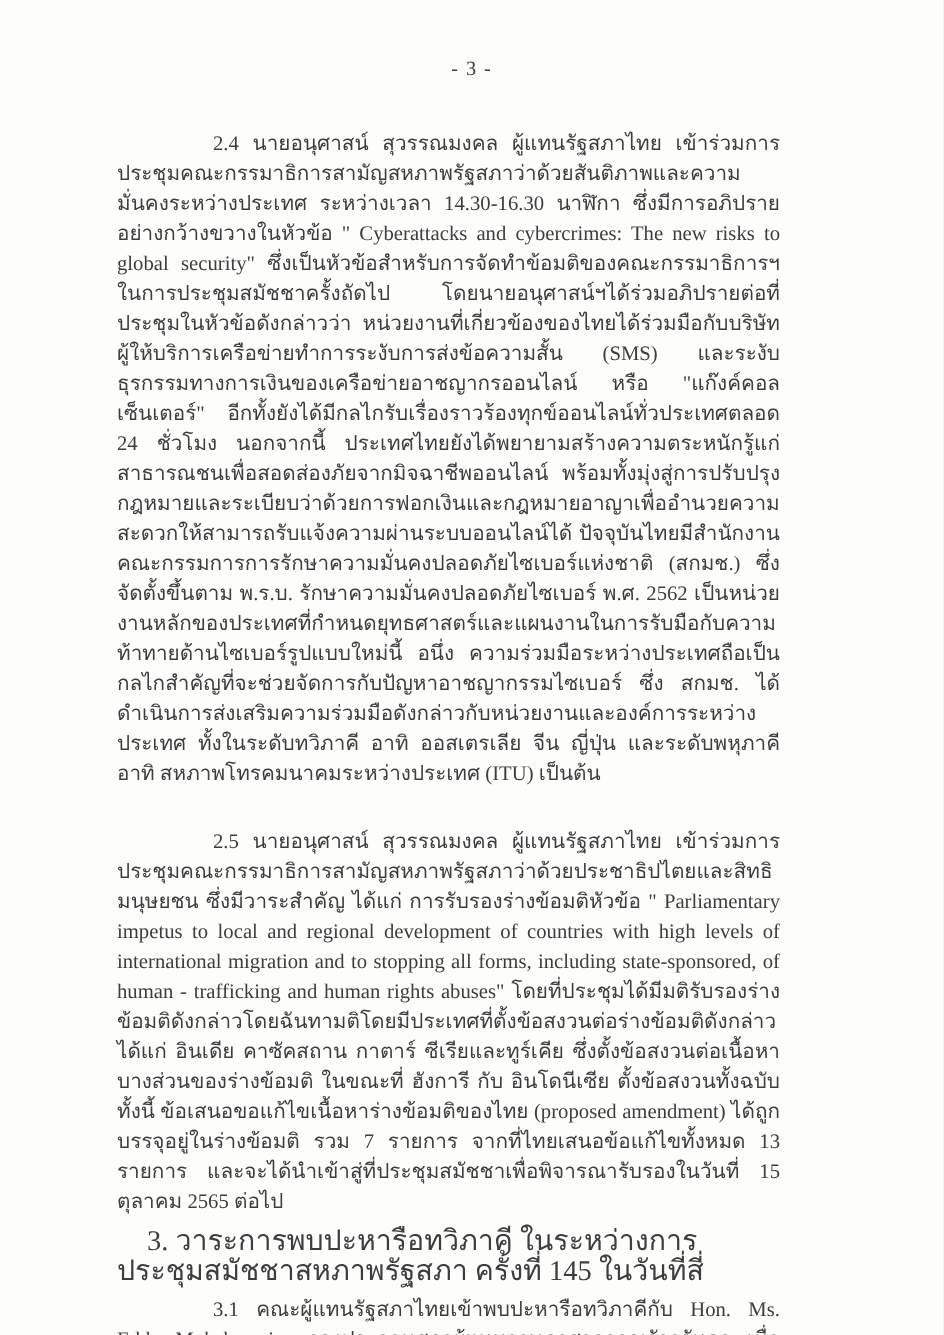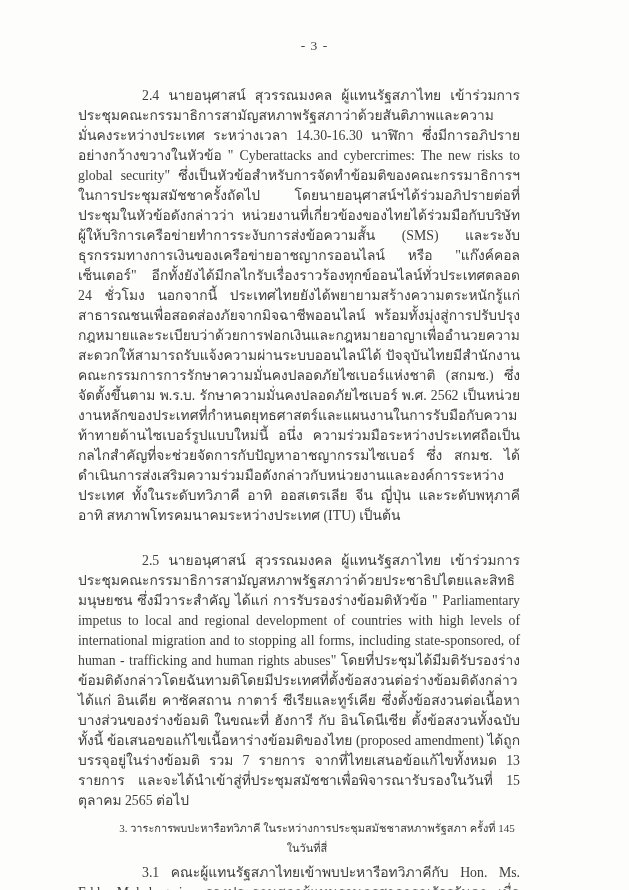--- a/index.html
+++ b/index.html
@@ -38,24 +38,24 @@
     font-size: 13.8px;
     line-height: 20px;
     text-align: justify;
     text-indent: 64px;
     word-break: break-word;
   }
   .para + .para {
     margin-top: 25px;
   }
   .section-heading {
-    margin: 7px 0 0 16px;
-    font-size: 11px;
+    margin: 7px 0 0 0;
+    font-size: 19px;
     line-height: 20px;
-    text-align: center;
+    text-align: left;
     text-indent: 20px;
   }
   .section-heading + .para {
     margin-top: 5px;
   }
 </style>
 </head>
 <body>
 
 <div class="page">

